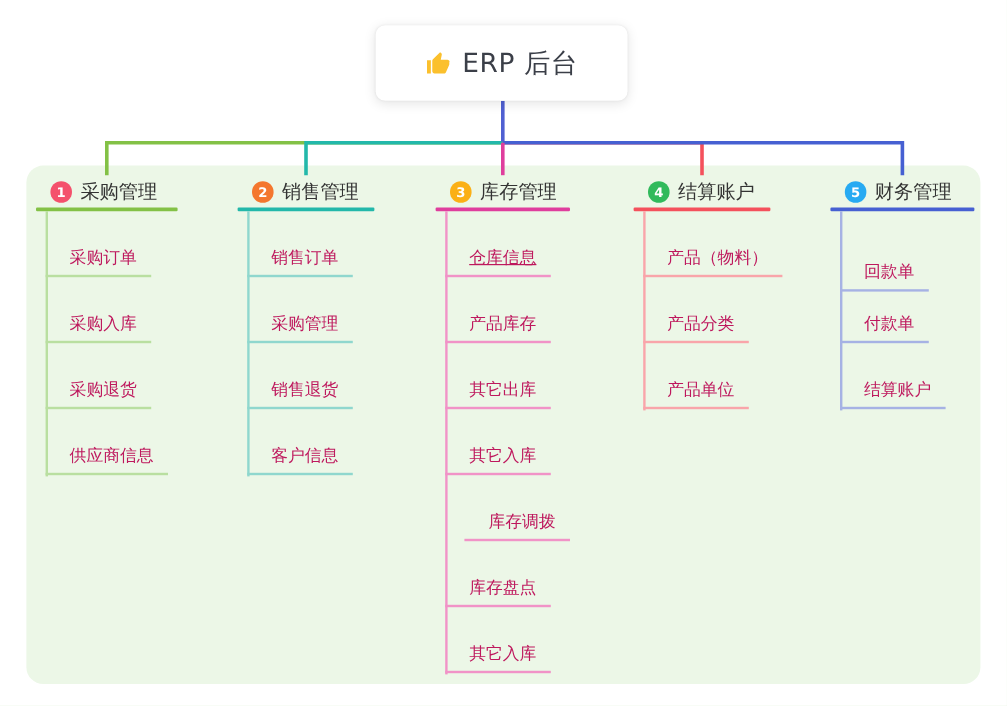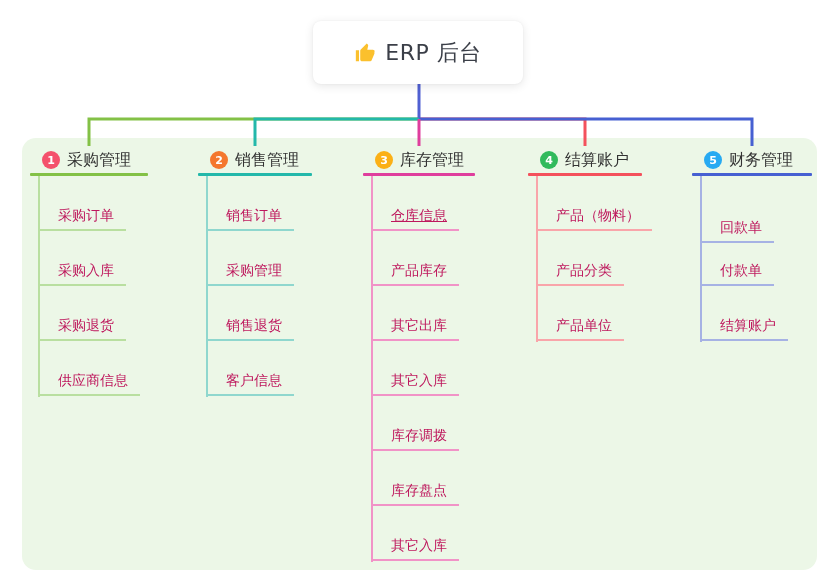--- a/index.html
+++ b/index.html
@@ -86,21 +86,21 @@
       <div class="branch-heading" style="left: 375px;">
         <span class="badge" style="background: rgb(251, 176, 22);">3</span>
         <span class="branch-label">库存管理</span>
       </div>
       <div class="branch-underline" style="left: 363px; width: 112px; background: rgb(223, 62, 157);"></div>
       <div class="child-spine" style="left: 371px; height: 386px; background: rgb(241, 147, 199);"></div>
       <div class="child-item" style="left: 371px; top: 205px; border-bottom: 2px solid rgb(241, 147, 199); text-decoration: underline;">仓库信息</div>
       <div class="child-item" style="left: 371px; top: 260px; border-bottom: 2px solid rgb(241, 147, 199); text-align: right;">产品库存</div>
       <div class="child-item" style="left: 371px; top: 315px; border-bottom: 2px solid rgb(241, 147, 199);">其它出库</div>
       <div class="child-item" style="left: 371px; top: 370px; border-bottom: 2px solid rgb(241, 147, 199);">其它入库</div>
-      <div class="child-item" style="left: 371px; top: 425px; border-bottom: 2px solid rgb(241, 147, 199);">库存调拨</div>
+      <div class="child-item" style="left: 387px; top: 425px; border-bottom: 2px solid rgb(241, 147, 199);">库存调拨</div>
       <div class="child-item" style="left: 371px; top: 480px; border-bottom: 2px solid rgb(241, 147, 199); text-align: right;">库存盘点</div>
       <div class="child-item" style="left: 371px; top: 535px; border-bottom: 2px solid rgb(241, 147, 199);">其它入库</div>
       <div class="branch-heading" style="left: 540px;">
         <span class="badge" style="background: rgb(49, 186, 92);">4</span>
         <span class="branch-label">结算账户</span>
       </div>
       <div class="branch-underline" style="left: 528px; width: 114px; background: rgb(244, 81, 92);"></div>
       <div class="child-spine" style="left: 536px; height: 166px; background: rgb(249, 165, 170);"></div>
       <div class="child-item" style="left: 536px; top: 205px; border-bottom: 2px solid rgb(249, 165, 170);">产品（物料）</div>
       <div class="child-item" style="left: 536px; top: 260px; border-bottom: 2px solid rgb(249, 165, 170);">产品分类</div>

